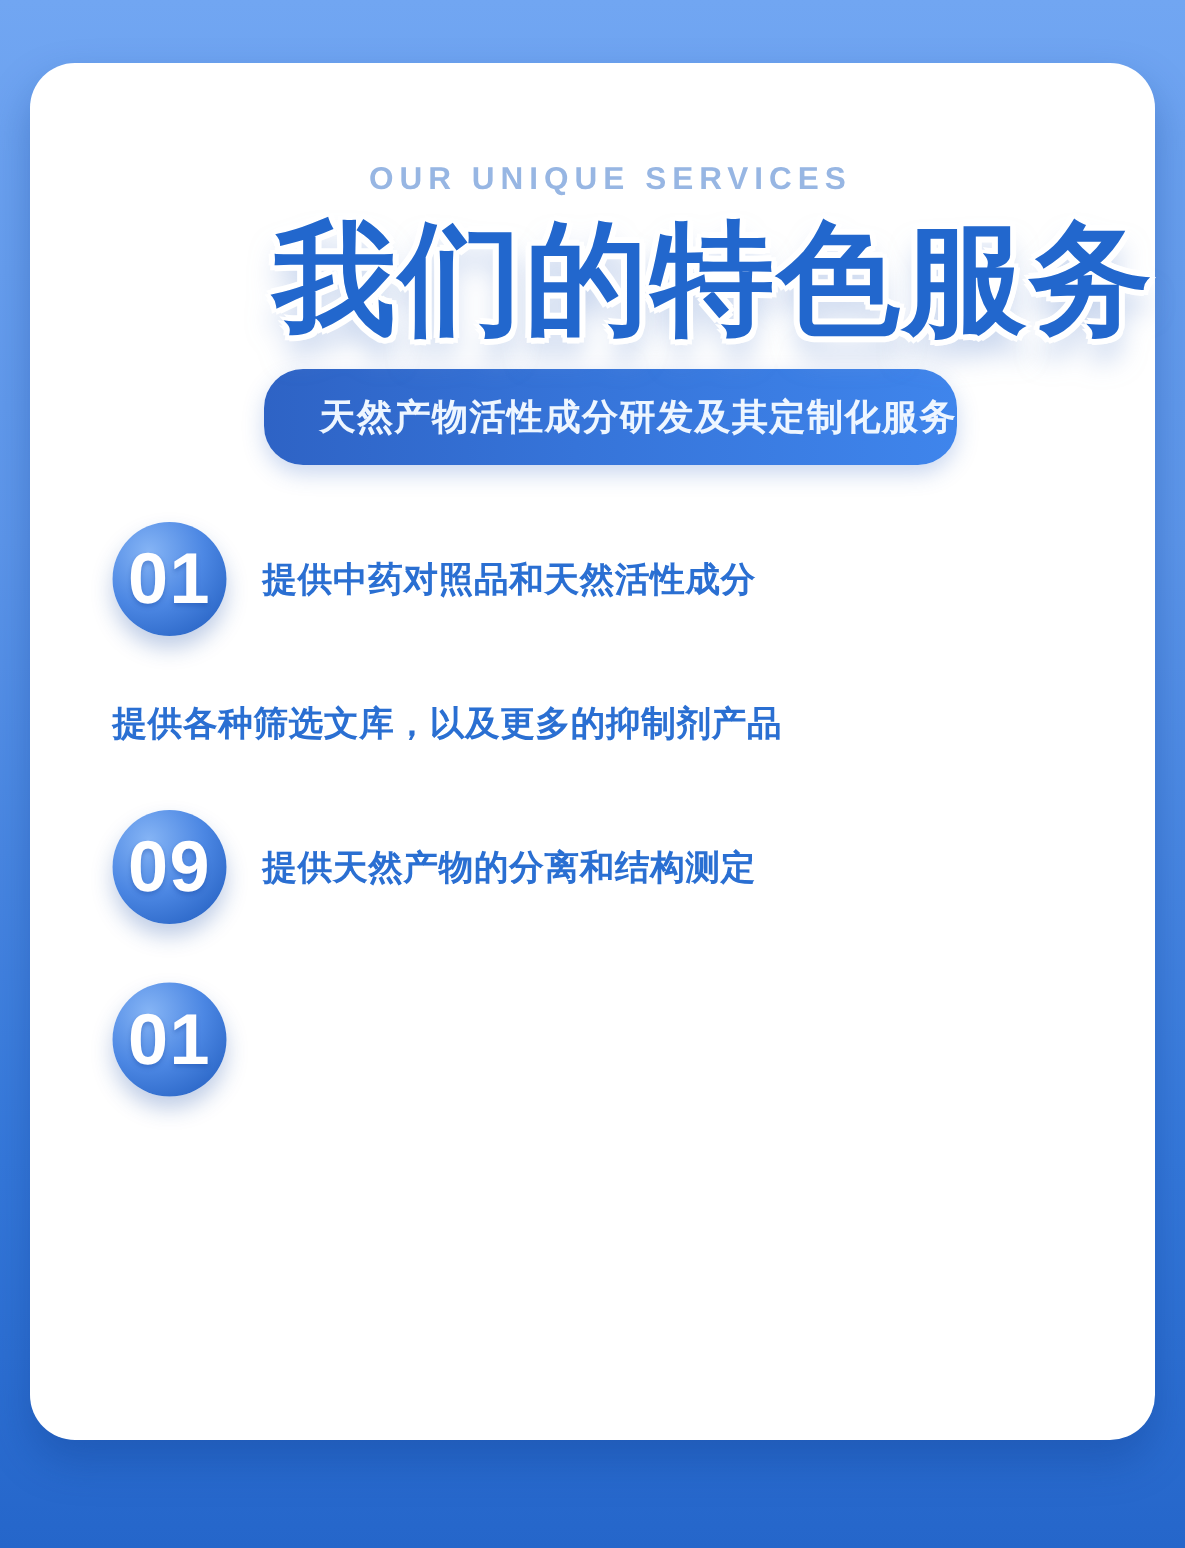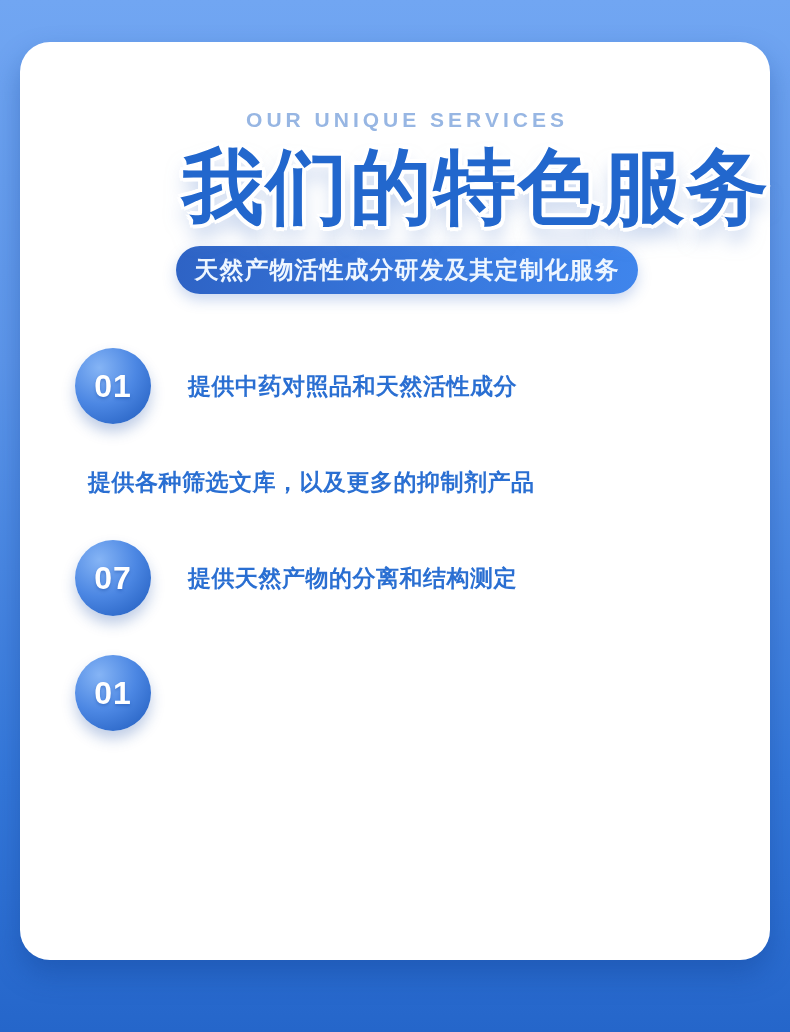--- a/index.html
+++ b/index.html
@@ -35,27 +35,27 @@
     color: #2267cd;
     line-height: 1.1;
     text-shadow:
       -3px -3px 0 #fff, 3px -3px 0 #fff, -3px 3px 0 #fff, 3px 3px 0 #fff,
       -4px 0 0 #fff, 4px 0 0 #fff, 0 -4px 0 #fff, 0 4px 0 #fff,
       0 14px 18px rgba(130, 160, 215, 0.55);
   }
   .subtitle-pill {
     margin: 14px auto 0 auto;
     width: 462px;
-    height: 48px;
+    height: 64px;
     border-radius: 26px;
     background: linear-gradient(90deg, #2e63c5 0%, #3674d9 45%, #3f85ec 100%);
     box-shadow: 0 6px 14px rgba(46, 99, 197, 0.25);
     display: flex;
     align-items: center;
-    justify-content: center;
+    justify-content: flex-end;
   }
   .subtitle-pill span {
     color: #eef6ff;
     font-size: 24px;
     font-weight: bold;
     letter-spacing: 1px;
   }
   .services {
     position: absolute;
     left: 55px; top: 306px;
@@ -73,33 +73,32 @@
     border-radius: 50%;
     background: radial-gradient(circle at 32% 26%, #85b4f5 0%, #4c87e3 48%, #1d59bb 100%);
     box-shadow: 0 8px 14px rgba(25, 75, 165, 0.28);
     display: flex;
     align-items: center;
     justify-content: center;
     margin-right: 24px;
   }
   .badge span {
     color: #ffffff;
-    font-size: 32px;
+    font-size: 48px;
     font-weight: 900;
     letter-spacing: 1px;
     text-shadow: 0 2px 3px rgba(20, 70, 160, 0.35);
   }
   .service-text {
     max-width: 556px;
     color: #2a6fd2;
     font-size: 23px;
     font-weight: bold;
     line-height: 38px;
     letter-spacing: 0.5px;
-    margin-left: 13px;
   }
 </style>
 </head>
 <body>
 
 <div class="card">
 
   <div class="eyebrow">OUR UNIQUE SERVICES</div>
 
   <h1 class="title">我们的特色服务</h1>
@@ -117,21 +116,21 @@
       <div class="service-text">提供中药对照品和天然活性成分</div>
     </div>
 
 
     <div class="service-item">
       <div class="service-text">提供各种筛选文库，以及更多的抑制剂产品</div>
     </div>
 
     <div class="service-item">
       <div class="badge">
-        <span>07</span>
+        <span>09</span>
       </div>
       <div class="service-text">提供天然产物的分离和结构测定</div>
     </div>
 
     <div class="service-item">
       <div class="badge">
         <span>01</span>
       </div>
     </div>
 

